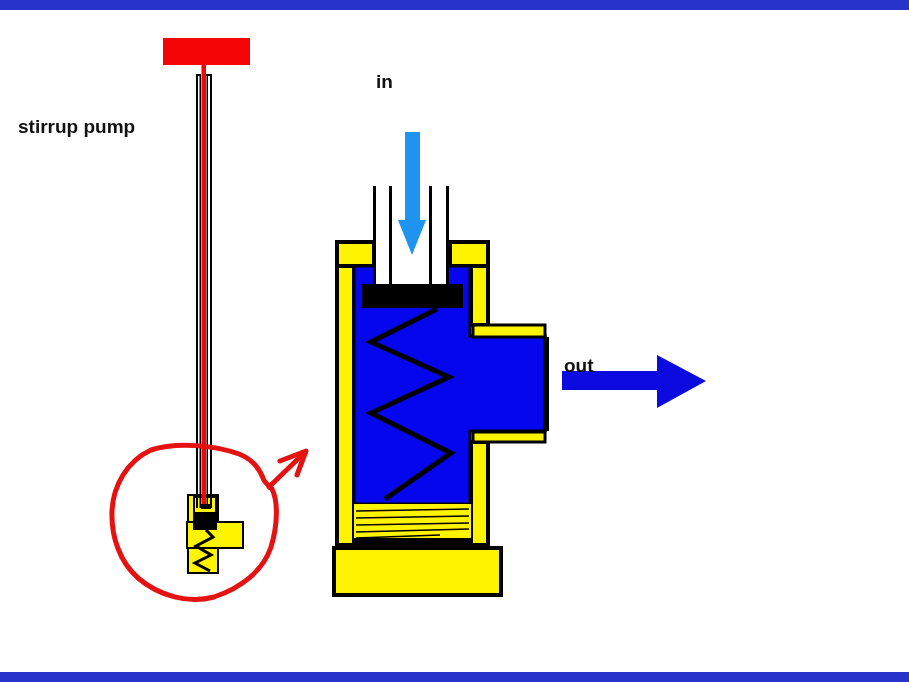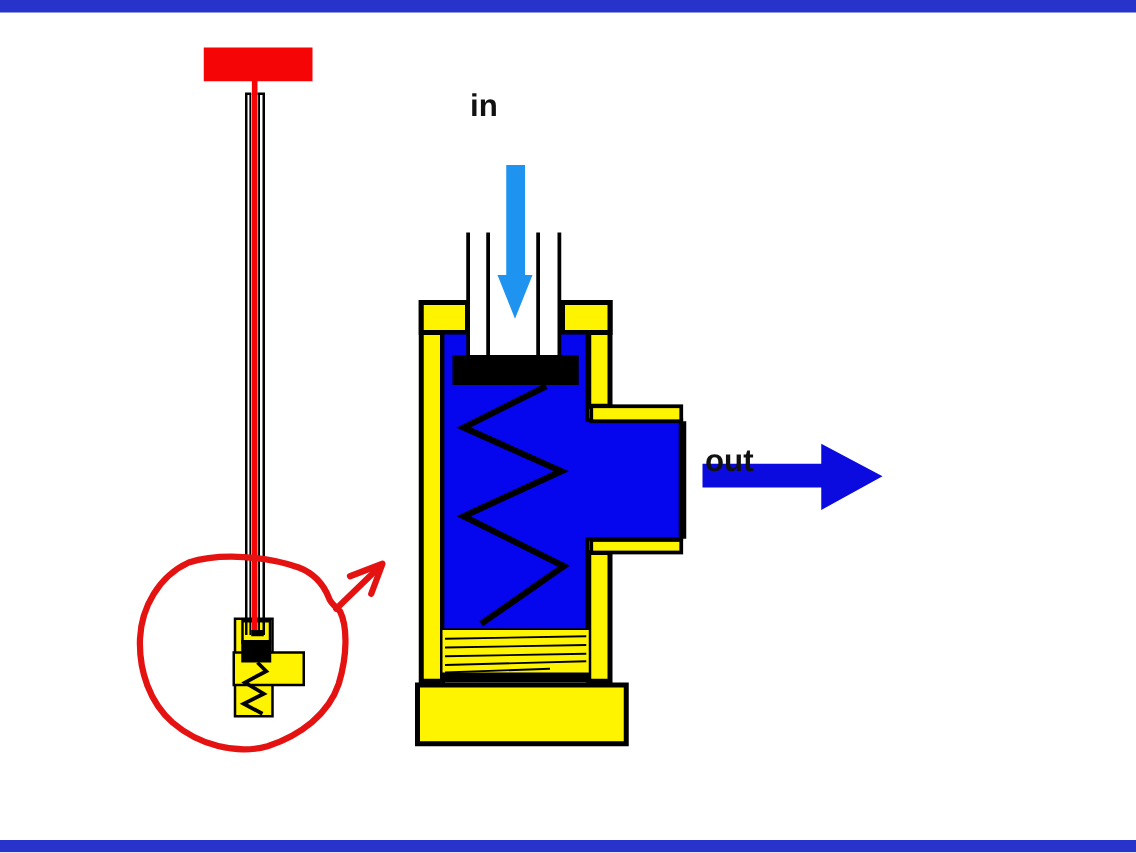--- a/index.html
+++ b/index.html
@@ -7,21 +7,21 @@
     position:relative;
     width:909px;height:682px;
     background:#ffffff;
     overflow:hidden;
     font-family:"Liberation Sans", sans-serif;
   }
   #drawing{position:absolute;left:0;top:0;}
   .lbl{
     position:absolute;
     font-weight:bold;
-    font-size:25px;
+    font-size:19px;
     color:#111;
     white-space:nowrap;
     z-index:5;
   }
   #lbl-stirrup{left:18px;top:116px;}
   #lbl-in{left:376px;top:71px;}
   #lbl-out{left:564px;top:317px;margin-top:38px;}
 </style>
 </head>
 <body>
@@ -88,15 +88,16 @@
     <line x1="356" y1="538" x2="440" y2="535" stroke="#000" stroke-width="1.5"></line>
     <rect x="352" y="538" width="120" height="8" fill="#000"></rect>
 
     <rect x="334" y="548" width="167" height="47" stroke="#000" stroke-width="4" fill="#FFF400"></rect>
 
     <path d="M405,132 H420 V220 H426 L412,255 L398,220 H405 Z" fill="#1E93F0"></path>
 
     <path d="M562,371 H657 V355 L706,381 L657,408 V390 H562 Z" fill="#0B0BDF"></path>
   </svg>
 
+  <div class="lbl" id="lbl-stirrup">stirrup pump</div>
   <div class="lbl" id="lbl-in">in</div>
   <div class="lbl" id="lbl-out">out</div>
 </div>
 
 </body></html>

